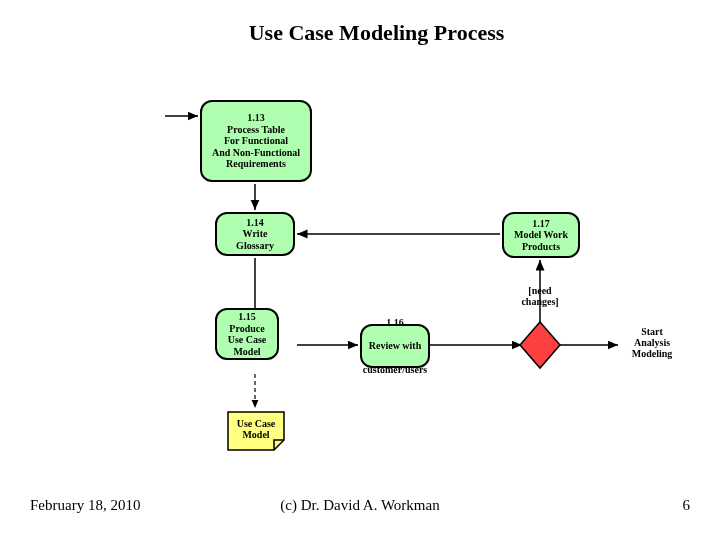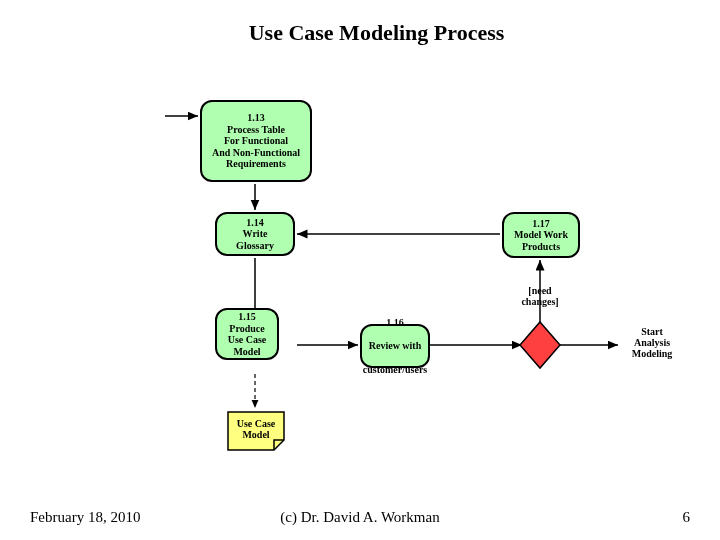--- a/index.html
+++ b/index.html
@@ -40,21 +40,21 @@
   .label {
     position: absolute;
     font-size: 10px;
     font-weight: bold;
     text-align: center;
     line-height: 1.1;
     font-family: Liberation Serif, serif;
   }
   .footer-left, .footer-center, .footer-right {
     position: absolute;
-    bottom: 14px;
+    bottom: 26px;
     font-size: 15px;
   }
   .footer-left { left: 30px; }
   .footer-center { left: 50%; transform: translateX(-50%); }
   .footer-right { right: 30px; }
   svg.canvas {
     position: absolute;
     top: 0; left: 0;
     width: 720px;
     height: 540px;

